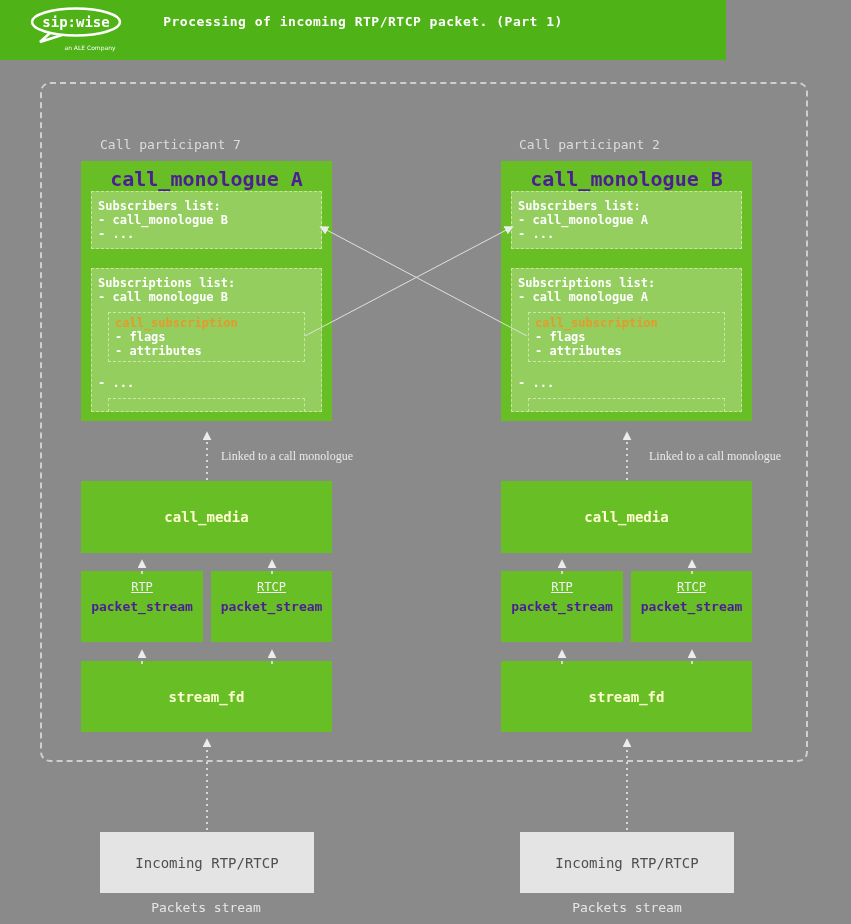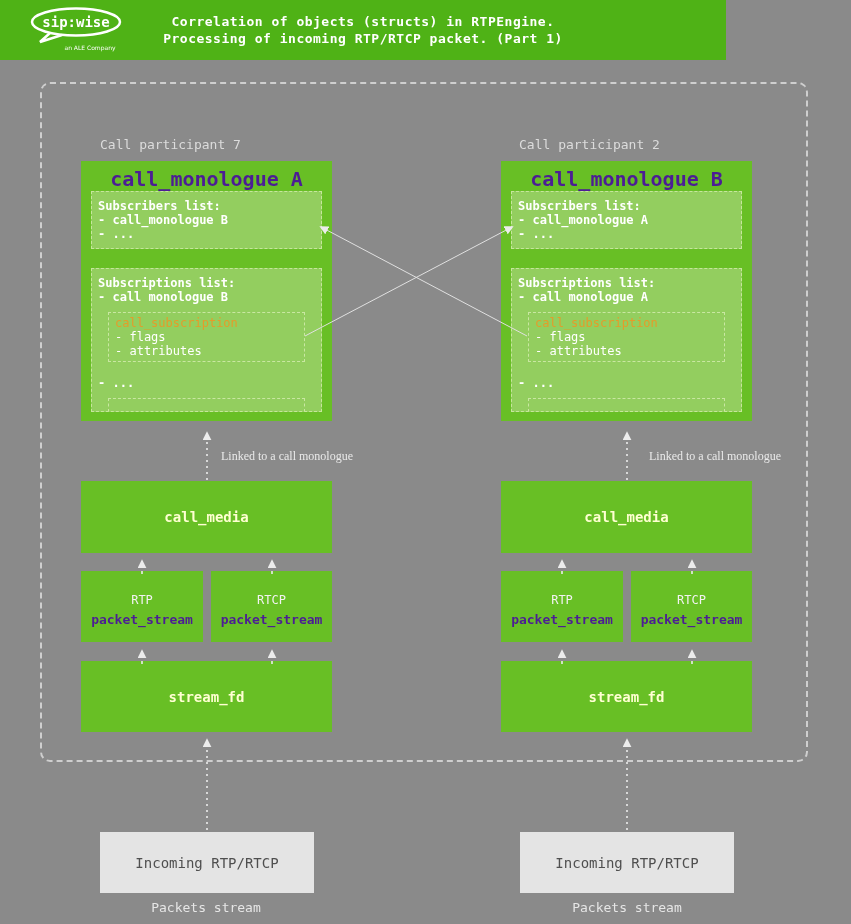--- a/index.html
+++ b/index.html
@@ -30,34 +30,34 @@
     color:#4c1d95; font-weight:bold; font-size:20px;
   }
   .subbox {
     position:absolute; background:#93ce5f; border:1px dashed #c6e69c;
     color:#ffffff; font-weight:bold; font-size:12px; line-height:14px;
     padding:7px 6px; overflow:hidden;
   }
   .innerbox {
     border:1px dashed #c9e7a2; width:197px; height:50px;
     margin:8px 0 0 10px; padding:3px 6px;
-    font-size:12px; font-weight:normal; color:#ffffff; line-height:14px;
+    font-size:12px; font-weight:bold; color:#ffffff; line-height:14px;
   }
   .innerbox .ttl { color:#e59b2a; }
   .more-line { margin-top:14px; }
   .partial-box {
     border:1px dashed #c9e7a2; border-bottom:none;
     width:197px; height:14px; margin:8px 0 0 10px;
   }
   .center-label {
     display:flex; align-items:center; justify-content:center;
     color:#ffffd2; font-weight:bold; font-size:14px;
   }
   .packet { text-align:center; }
-  .packet .proto { color:#f2f2f2; font-weight:normal; font-size:12px; margin-top:22px; }
+  .packet .proto { color:#f2f2f2; font-weight:normal; font-size:12px; margin-top:9px;text-decoration:underline; }
   .packet .ps { color:#4c1d95; font-weight:bold; font-size:13px; margin-top:5px; }
   .linked {
     position:absolute; font-family:Liberation Serif, serif;
     font-size:12px; color:#eaeaea;
   }
   .incoming {
     position:absolute; background:#e4e4e4;
     display:flex; align-items:center; justify-content:center;
     color:#4f4f4f; font-size:14px;
   }
@@ -70,21 +70,20 @@
 <div class="page">
 
   <div class="header">
     <svg class="logo" width="100" height="48" viewBox="0 0 100 48">
       <ellipse cx="48" cy="16" rx="44" ry="13.5" fill="none" stroke="#ffffff" stroke-width="2.5"></ellipse>
       <path d="M22,27 L12,36 L34,29" fill="none" stroke="#ffffff" stroke-width="2.5"></path>
       <text x="48" y="21" text-anchor="middle" fill="#ffffff" font-family="DejaVu Sans Mono, monospace" font-size="14" font-weight="bold">sip:wise</text>
       <text x="62" y="44" text-anchor="middle" fill="#ffffff" font-family="DejaVu Sans, sans-serif" font-size="6">an ALE Company</text>
     </svg>
     <div class="header-title">
-      <div>Correlation of objects (structs) in RTPEngine.</div>
       <div>Processing of incoming RTP/RTCP packet. (Part 1)</div>
     </div>
   </div>
 
   <div class="dashed-frame"></div>
 
   <div class="plabel" style="left:100px; top:137px;">Call participant 7</div>
 
   <div class="greenbox" style="left:81px; top:161px; width:251px; height:260px;">
     <div class="mono-title">call_monologue A</div>

